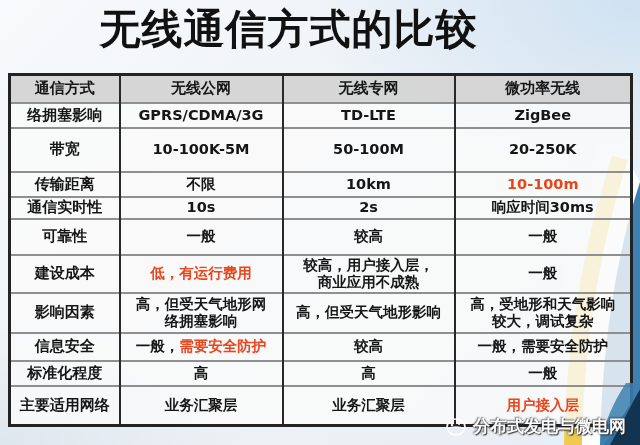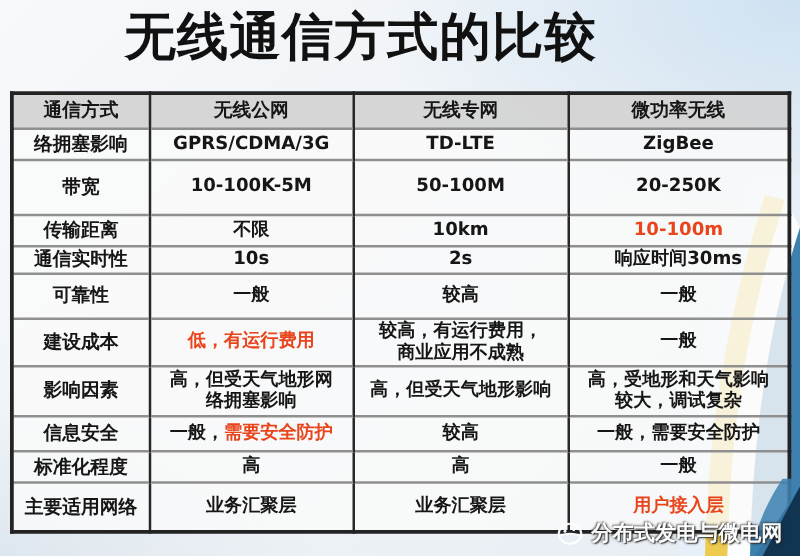--- a/index.html
+++ b/index.html
@@ -83,21 +83,21 @@
         </tr>
         <tr style="height: 36px;">
           <th>可靠性</th>
           <td><span>一般</span></td>
           <td><span>较高</span></td>
           <td><span>一般</span></td>
         </tr>
         <tr style="height: 31px;">
           <th>建设成本</th>
           <td><span class="accent">低，有运行费用</span></td>
-          <td><span>较高，有运行费用，
+          <td><span>较高，用户接入层，
 商业应用不成熟</span></td>
           <td><span>一般</span></td>
         </tr>
         <tr style="height: 40px;">
           <th>影响因素</th>
           <td><span>高，但受天气地形网
 络拥塞影响</span></td>
           <td><span>高，但受天气地形影响</span></td>
           <td><span>高，受地形和天气影响
 较大，调试复杂</span></td>

